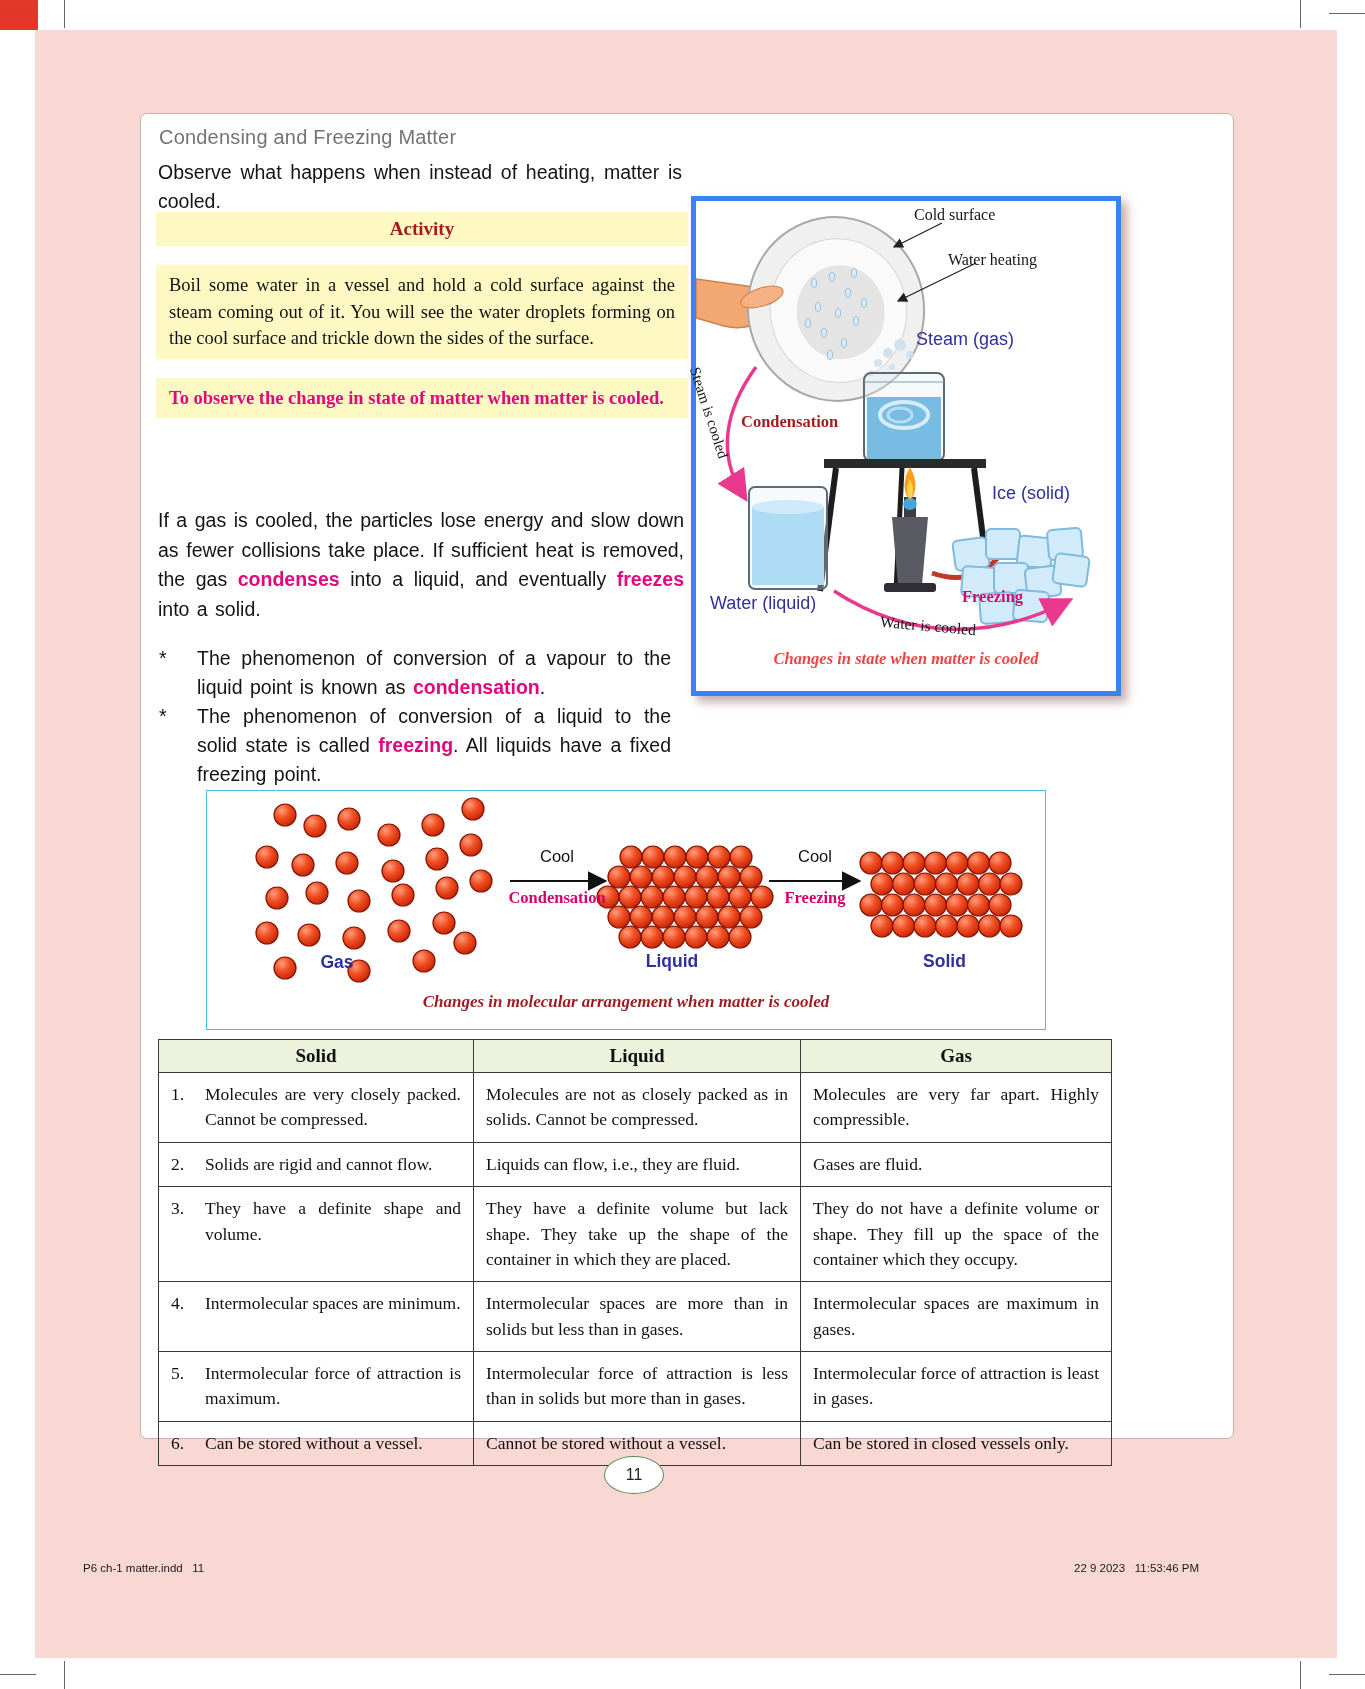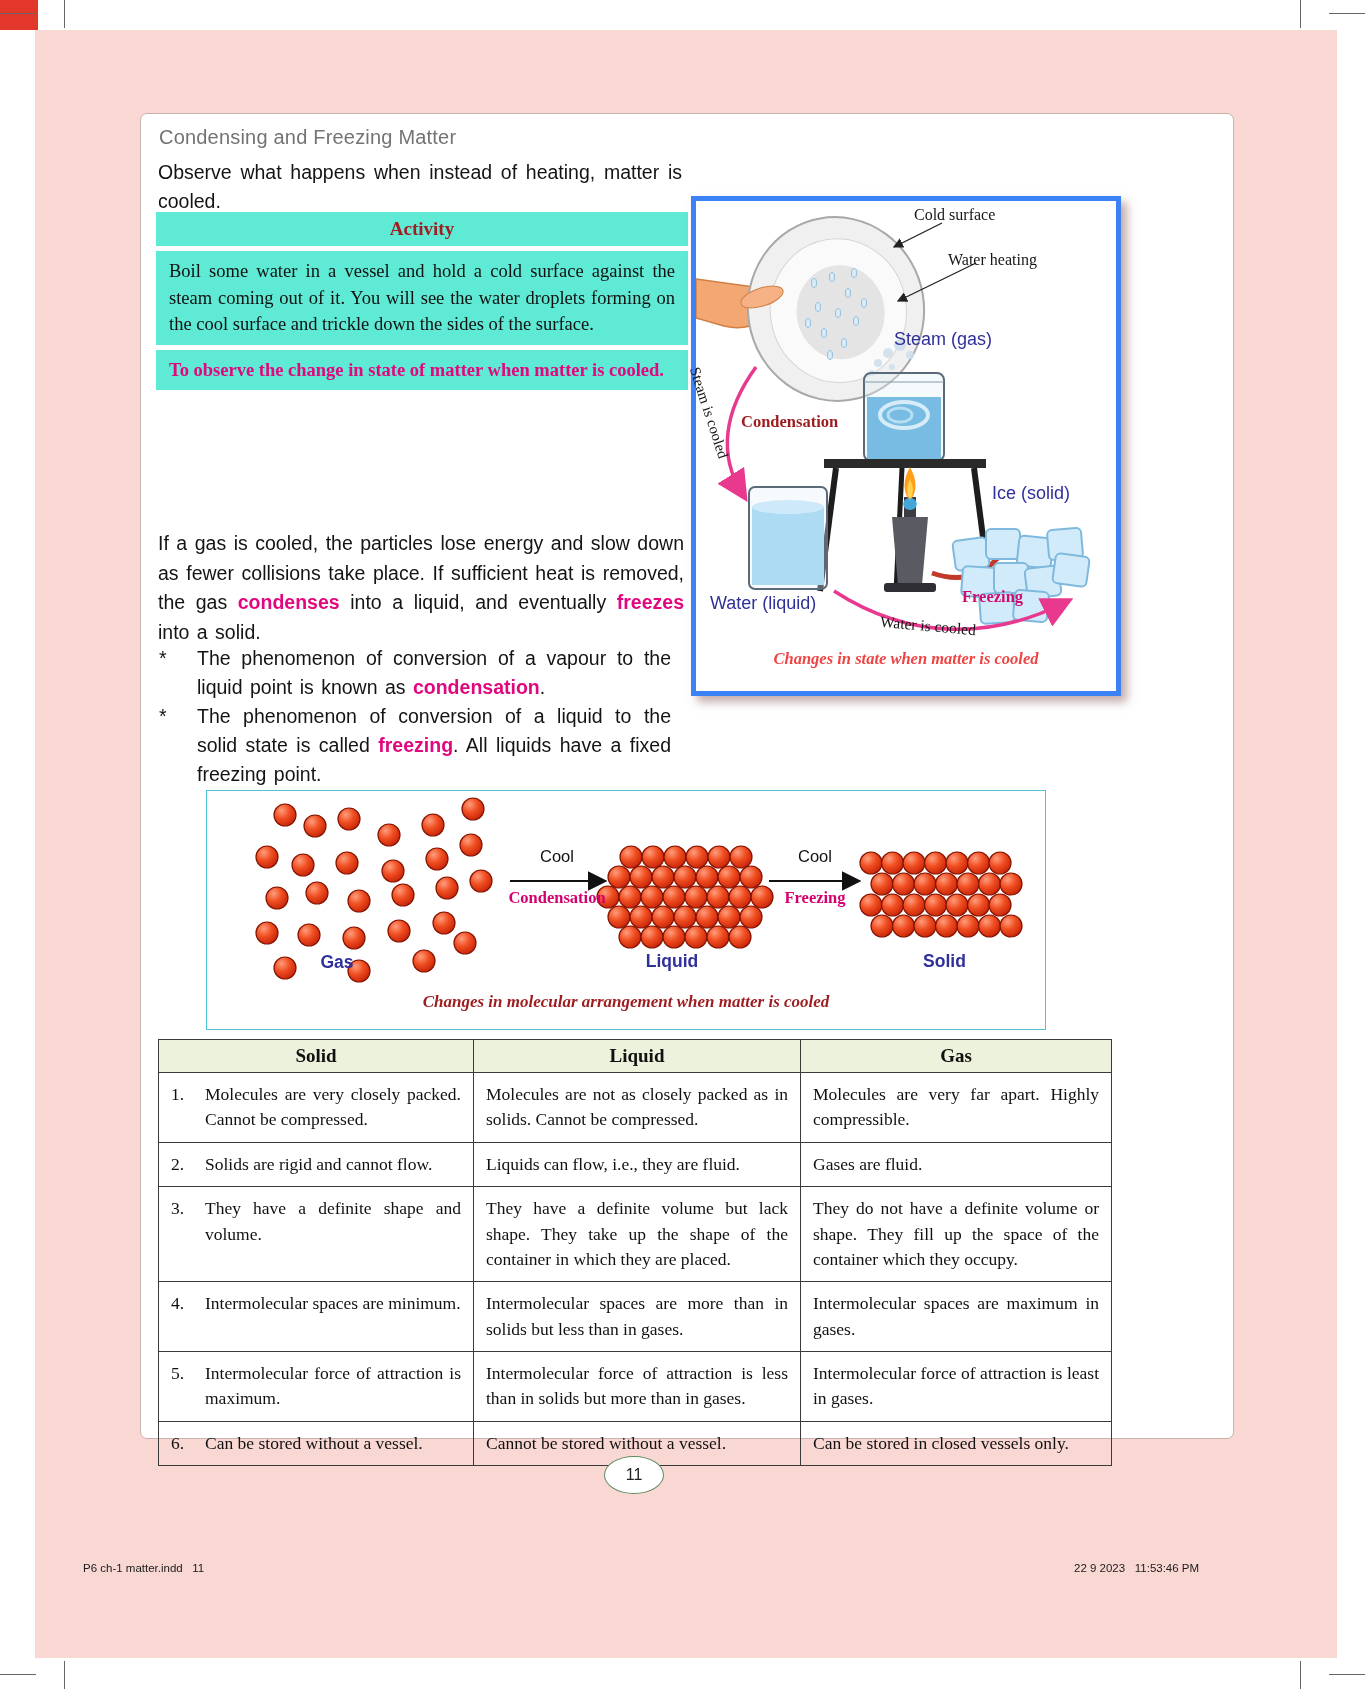--- a/index.html
+++ b/index.html
@@ -7,36 +7,36 @@
   .pink-bg{position:absolute;left:35px;top:30px;width:1302px;height:1628px;background:#f9d8d4;}
   .red-corner{position:absolute;left:0;top:0;width:38px;height:30px;background:#e4372c;}
   .mark{position:absolute;background:#666;}
 
   .content{position:absolute;left:140px;top:113px;width:1092px;height:1324px;background:#ffffff;border:1px solid #c9b2ae;border-radius:7px;}
 
   .heading{position:absolute;left:18px;top:12px;font-size:20px;font-weight:normal;color:#737373;letter-spacing:.2px;}
   .intro{position:absolute;left:17px;top:44px;width:524px;font-size:19.5px;line-height:29px;color:#141414;text-align:justify;word-spacing:3px;}
 
   .activity{position:absolute;left:15px;top:98px;width:532px;font-family:"Liberation Serif",serif;}
-  .act-block{background:#5eead4;margin-bottom:5px;padding:7px 13px;}
+  .act-block{background:#fef9c3;margin-bottom:19px;padding:7px 13px;}
   .act-title{text-align:center;font-weight:bold;color:#a01d20;font-size:19px;padding:6px 0;}
   .act-obj{color:#e2077e;font-weight:bold;font-size:18.5px;line-height:26px;}
   .act-para{font-size:18.5px;line-height:26.5px;text-align:justify;color:#111;}
 
   .fig1{position:absolute;left:550px;top:82px;width:420px;height:490px;background:#fff;border:5px solid #3b82f6;box-shadow:6px 6px 9px rgba(140,90,90,.5);}
   .fig1 svg{position:absolute;left:0;top:0;}
   .flabel{position:absolute;font-family:"Liberation Serif",serif;font-size:16px;color:#161616;white-space:nowrap;}
   .fblue{position:absolute;font-family:"Liberation Sans",sans-serif;font-size:18px;color:#30309a;white-space:nowrap;}
   .fcond{position:absolute;font-family:"Liberation Serif",serif;font-weight:bold;font-size:16.5px;color:#9c1c1f;white-space:nowrap;}
   .ffreeze{position:absolute;font-family:"Liberation Serif",serif;font-weight:bold;font-size:16.5px;color:#cc0e6e;white-space:nowrap;}
   .frot-steam{position:absolute;left:6px;top:164px;font-family:"Liberation Serif",serif;font-size:15px;color:#161616;transform:rotate(72deg);transform-origin:0 0;white-space:nowrap;}
   .frot-water{position:absolute;left:184px;top:416px;font-family:"Liberation Serif",serif;font-size:15.5px;color:#161616;transform:rotate(5deg);white-space:nowrap;}
   .fcaption{position:absolute;left:0;top:448px;width:100%;text-align:center;font-family:"Liberation Serif",serif;font-weight:bold;font-style:italic;font-size:16.5px;color:#ef4444;}
 
-  .body-para{position:absolute;left:17px;top:415px;width:526px;font-size:19.5px;line-height:29.5px;color:#141414;text-align:justify;word-spacing:2px;}
+  .body-para{position:absolute;left:17px;top:392px;width:526px;font-size:19.5px;line-height:29.5px;color:#141414;text-align:justify;word-spacing:2px;}
   .hl{color:#e2077e;font-weight:bold;}
   .bullet{position:absolute;display:flex;width:512px;font-size:19.5px;line-height:29px;color:#141414;}
   .bullet .bm{width:38px;flex:0 0 38px;}
   .bullet .bt{flex:1;text-align:justify;word-spacing:2px;}
   .bullet1{left:18px;top:530px;}
   .bullet2{left:18px;top:588px;}
 
   .fig2{position:absolute;left:65px;top:676px;width:838px;height:238px;background:#fff;border:1px solid #4fc3d6;}
   .fig2 svg{position:absolute;left:0;top:0;}
   .f2state{position:absolute;font-weight:bold;font-size:17.5px;color:#30309a;text-align:center;}
@@ -175,21 +175,21 @@
           <ellipse cx="92" cy="306" rx="36" ry="7" fill="#c2e7fa"></ellipse>
           <rect x="53" y="286" width="78" height="102" rx="6" fill="rgba(230,242,250,0.35)" stroke="#5a6a78" stroke-width="2"></rect>
         </g>
 
         <path d="M60,166 C28,210 22,254 46,292" stroke="#e8398f" stroke-width="3.5" fill="none" marker-end="url(#pinkArr)"></path>
         <path d="M138,390 C218,442 300,436 368,402" stroke="#e8398f" stroke-width="3.5" fill="none" marker-end="url(#pinkArr)"></path>
       </svg>
 
       <span class="flabel" style="left:218px;top:5px;">Cold surface</span>
       <span class="flabel" style="left:252px;top:50px;">Water heating</span>
-      <span class="fblue" style="left:198px;top:128px;text-align:center;">Steam (gas)</span>
+      <span class="fblue" style="left:220px;top:128px;text-align:center;">Steam (gas)</span>
       <span class="fcond" style="left:45px;top:211px;">Condensation</span>
       <span class="frot-steam">Steam is cooled</span>
       <span class="fblue" style="left:296px;top:282px;">Ice (solid)</span>
       <span class="fblue" style="left:14px;top:392px;">Water (liquid)</span>
       <span class="ffreeze" style="left:266px;top:386px;">Freezing</span>
       <span class="frot-water">Water is cooled</span>
       <div class="fcaption">Changes in state when matter is cooled</div>
     </div>
 
     <div class="body-para"><span>If a gas is cooled, the particles lose energy and slow down as fewer collisions take place. If sufficient heat is removed, the gas </span><span class="hl">condenses</span><span> into a liquid, and eventually </span><span class="hl">freezes</span><span> into a solid.</span></div>

